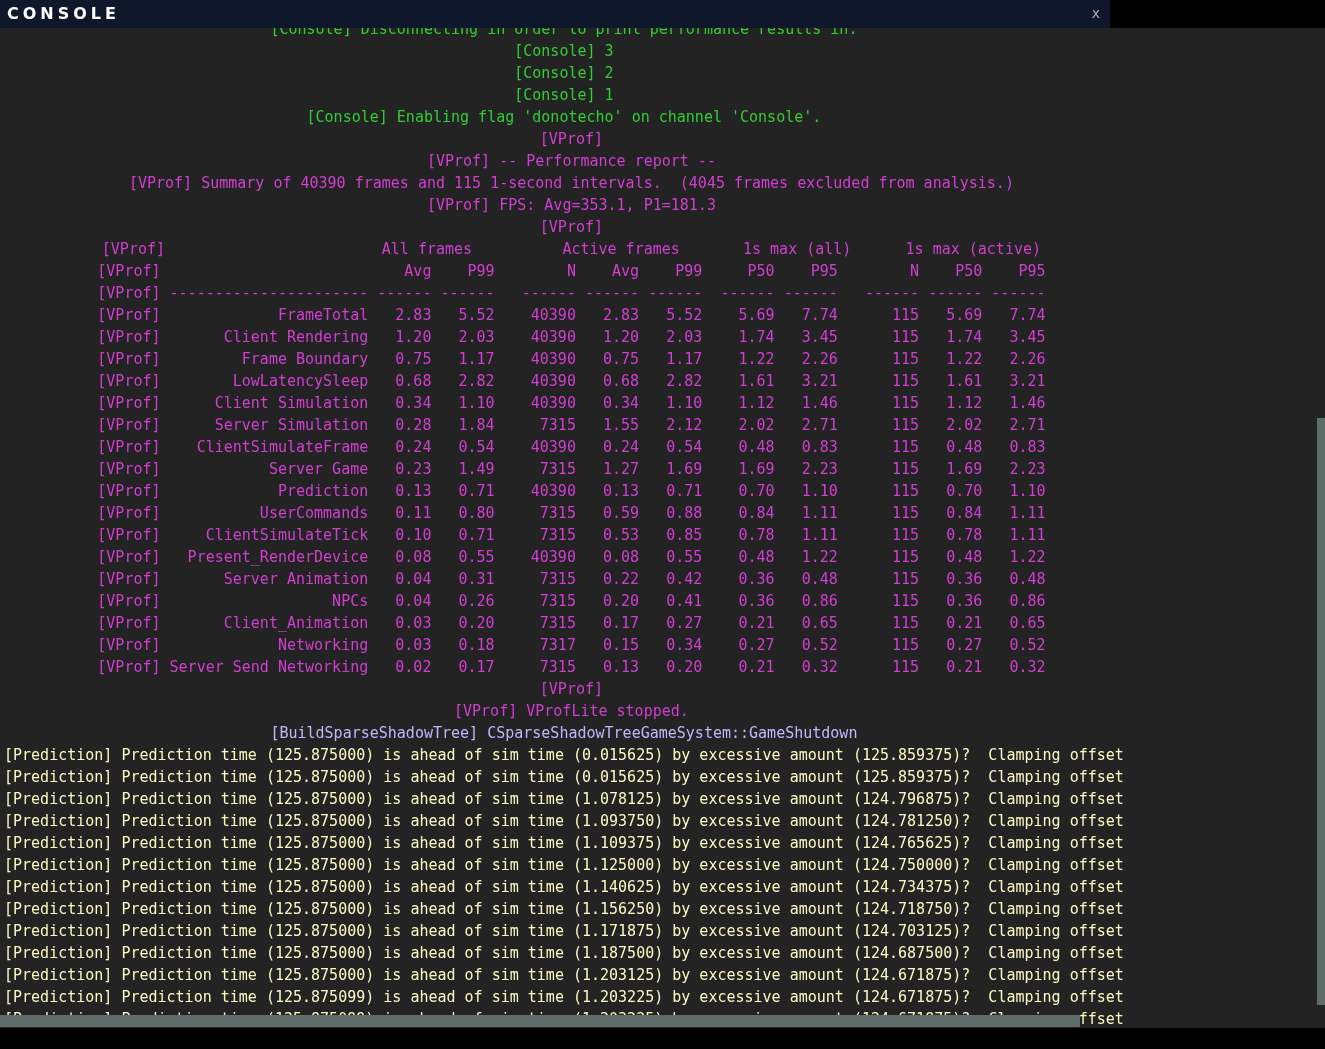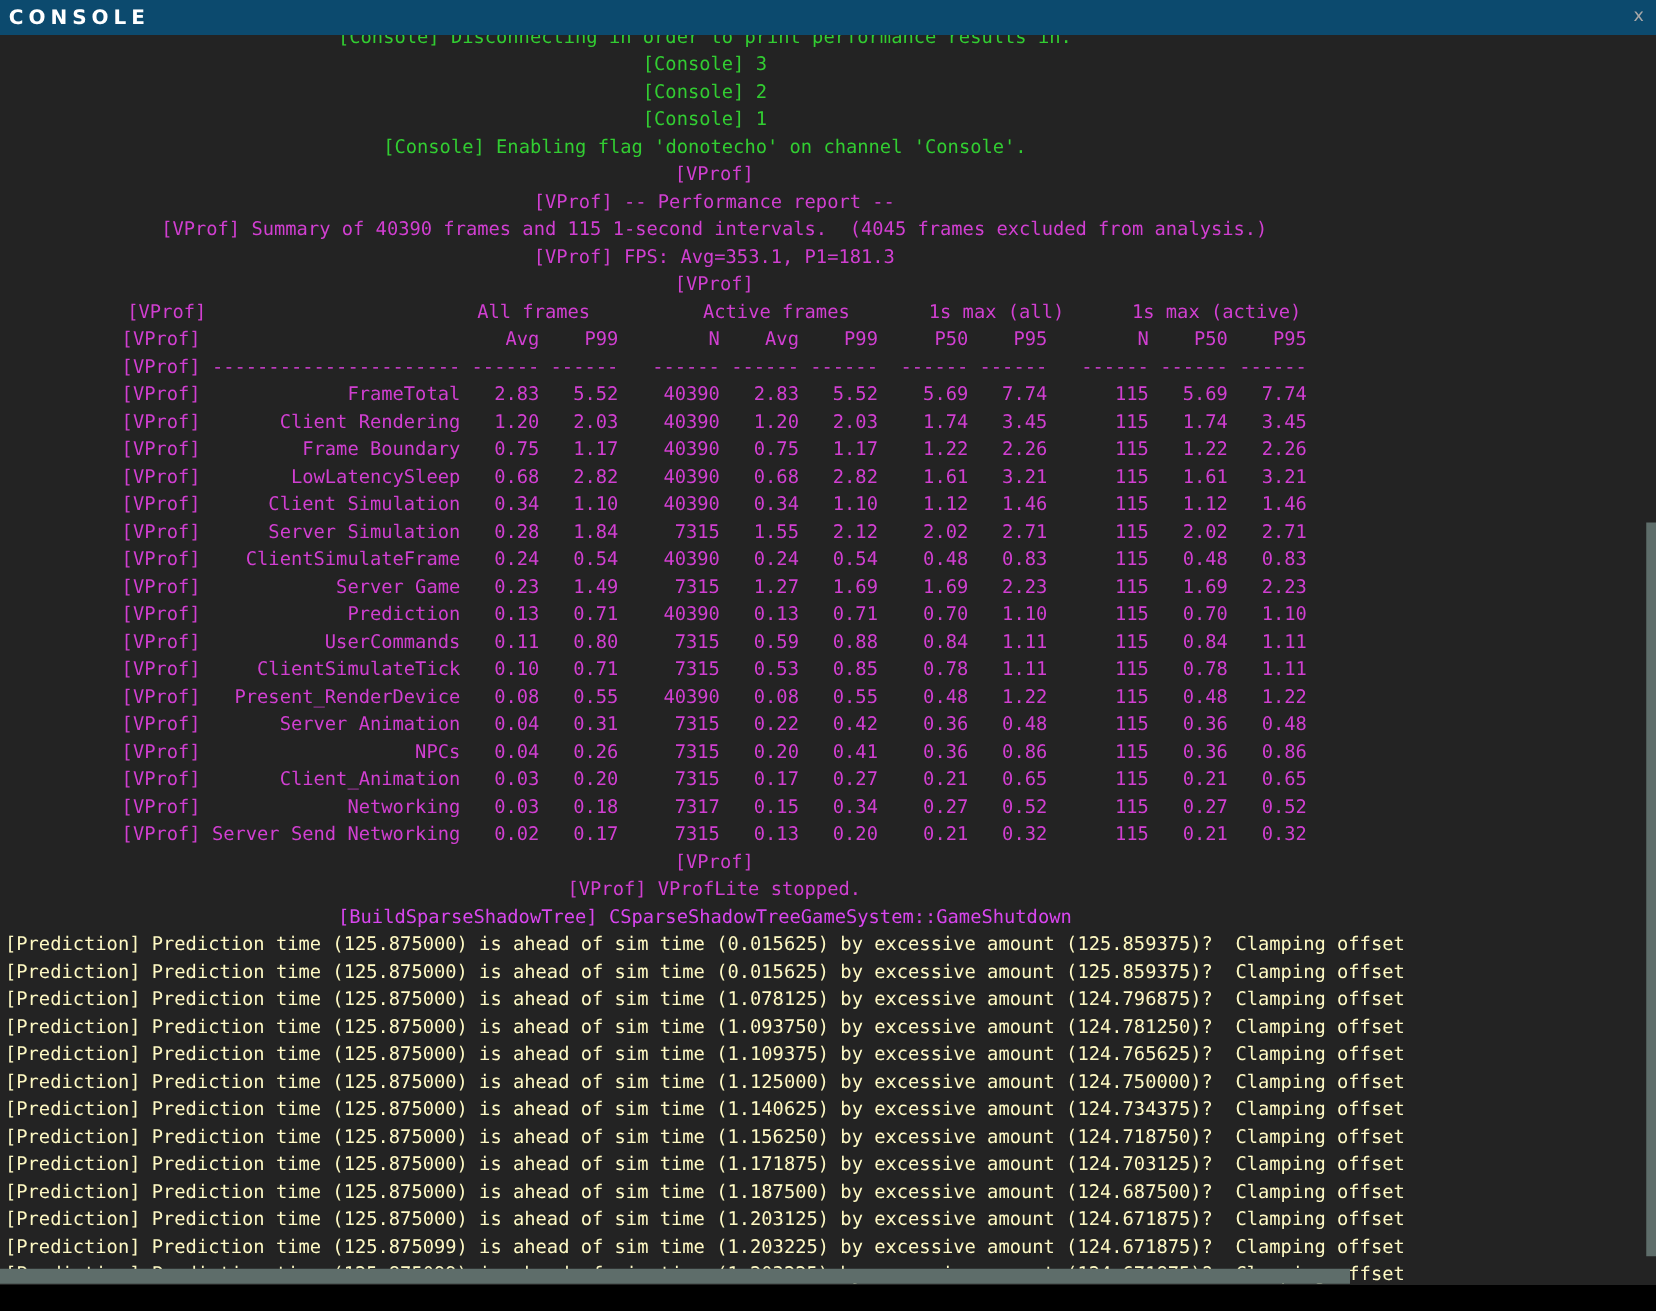--- a/index.html
+++ b/index.html
@@ -4,22 +4,22 @@
 <style>
   * { margin: 0; padding: 0; box-sizing: border-box; }
   html, body { background: #000; }
   body {
     width: 1325px; height: 1049px; overflow: hidden;
     font-family: "DejaVu Sans Mono", monospace;
   }
   .window { position: relative; width: 1325px; height: 1049px; background: #000; }
 
   .titlebar {
-    position: absolute; left: 0; top: 0; width: 1325px; height: 28px;
-    background: #0c4a6e;
+    position: absolute; left: 0; top: 0; width: 1110px; height: 28px;
+    background: #0f172a;
   }
   .title {
     position: absolute; left: 7px; top: 4px;
     font-family: "DejaVu Sans", sans-serif; font-weight: bold;
     font-size: 16px; color: #ffffff; letter-spacing: 4px;
   }
   .close {
     position: absolute; right: 10px; top: 5px;
     font-family: "DejaVu Sans", sans-serif; font-size: 14px; color: #a8a8a8;
     cursor: default;
@@ -29,21 +29,21 @@
     position: absolute; left: 0; top: 28px; width: 1325px; height: 1000px;
     background: #232323; overflow: hidden;
   }
   .lines {
     position: absolute; left: 4px; top: -10px;
     font-size: 15px; line-height: 22px; white-space: pre; text-align: center;
   }
   .line { height: 22px; }
   .green   { color: #32cd32; }
   .magenta { color: #d13fd1; margin-left: 15px; }
-  .orange  { color: #d946ef; }
+  .orange  { color: #c4b5fd; }
   .lime    { color: #fef9c3; }
 
   .vthumb {
     position: absolute; right: 0; top: 390px; width: 8px; height: 587px;
     background: #5e6d6a;
   }
   .hthumb {
     position: absolute; left: 0; top: 987px; width: 1080px; height: 12px;
     background: #5e6d6a;
   }

